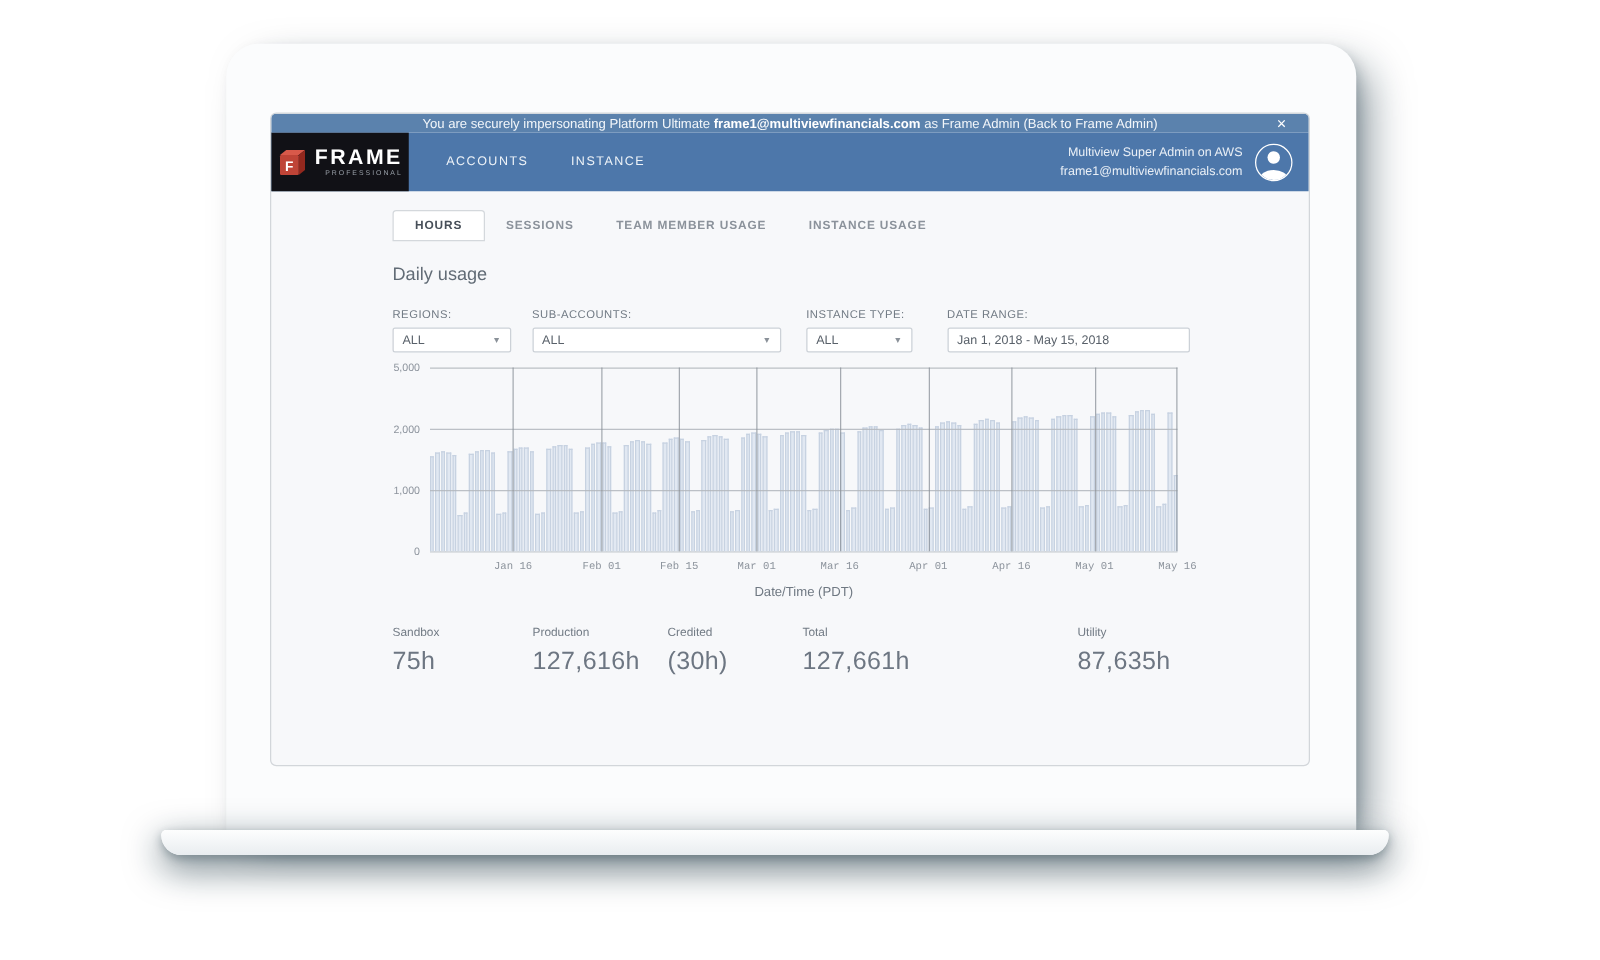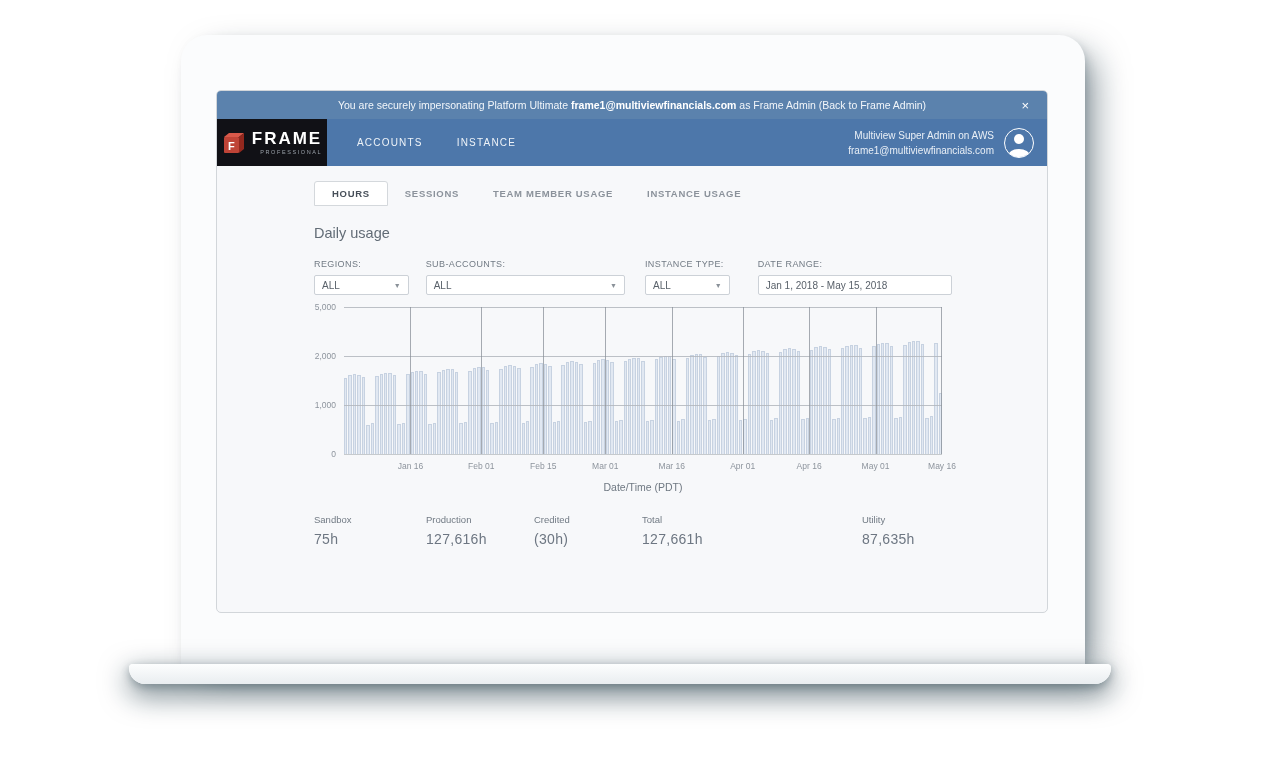--- a/index.html
+++ b/index.html
@@ -21,21 +21,21 @@
 
   
   .app-window {
     position:absolute; left:35px; top:55px; width:832px; height:523px;
     background:#f7f8fa; border:1px solid #d2d6da; border-radius:5px;
     overflow:hidden;
   }
 
   
   .banner {
-    height:28px; background:#5b82ad; color:#f2f6fa; font-size:10.5px;
+    height:15px; background:#5b82ad; color:#f2f6fa; font-size:10.5px;
     display:flex; align-items:center; justify-content:center; position:relative;
   }
   .banner b { color:#ffffff; }
   .banner .link { cursor:pointer; }
   .banner span { white-space:pre; }
   .banner-close {
     position:absolute; right:18px; top:50%; transform:translateY(-50%);
     color:#ffffff; font-size:13px; cursor:pointer; line-height:1;
   }
 
@@ -95,28 +95,28 @@
           border-bottom:1px solid #c6cacd; }
   .bars { position:absolute; left:0; right:0; top:0; bottom:0;
           display:flex; align-items:flex-end; gap:1px; z-index:1; }
   .bar { flex:1 1 0; background:#e1e8f2; border:1px solid #c7d2e1; border-bottom:none; }
   .hline { position:absolute; left:0; right:0; height:1px; background:rgba(178,182,188,0.85); z-index:2; }
   .vline { position:absolute; top:0; bottom:0; width:1px; background:rgba(138,144,152,0.75); z-index:2; }
   .ylab { position:absolute; right:calc(100% + 8px); transform:translateY(-50%);
           font-size:8.5px; color:#8d949d; white-space:nowrap; }
   .xlabels { position:relative; margin-left:30px; width:598px; height:17px; }
   .xlab { position:absolute; top:6px; transform:translateX(-50%);
-          font-size:8.5px; color:#8d949d; white-space:nowrap; }
+          font-size:8.5px; color:#8d949d; white-space:nowrap;font-family:Liberation Mono, monospace; }
   .axis-title { margin-left:30px; width:598px; text-align:center;
                 margin-top:9px; font-size:10.5px; color:#6f7882; }
 
   
   .stats { display:flex; margin-top:21px; }
   .stat .s-label { font-size:9.5px; color:#717a84; }
-  .stat .s-value { font-size:14px; color:#6d7682; margin-top:6px; letter-spacing:0.3px; }
+  .stat .s-value { font-size:20px; color:#6d7682; margin-top:6px; letter-spacing:0.3px; }
   .stat:nth-child(1){ width:112px; } .stat:nth-child(2){ width:108px; }
   .stat:nth-child(3){ width:108px; } .stat:nth-child(4){ width:220px; }
 
   
   .download-bar {
     margin-top:30px; height:21px; background:#ebeef1; border-radius:2px;
     display:flex; align-items:center; padding:0 10px;
   }
   .download-bar .d-label { font-size:10px; color:#454d56; }
   .download-bar .d-btn { margin-left:auto; font-size:9.5px; font-weight:bold;

